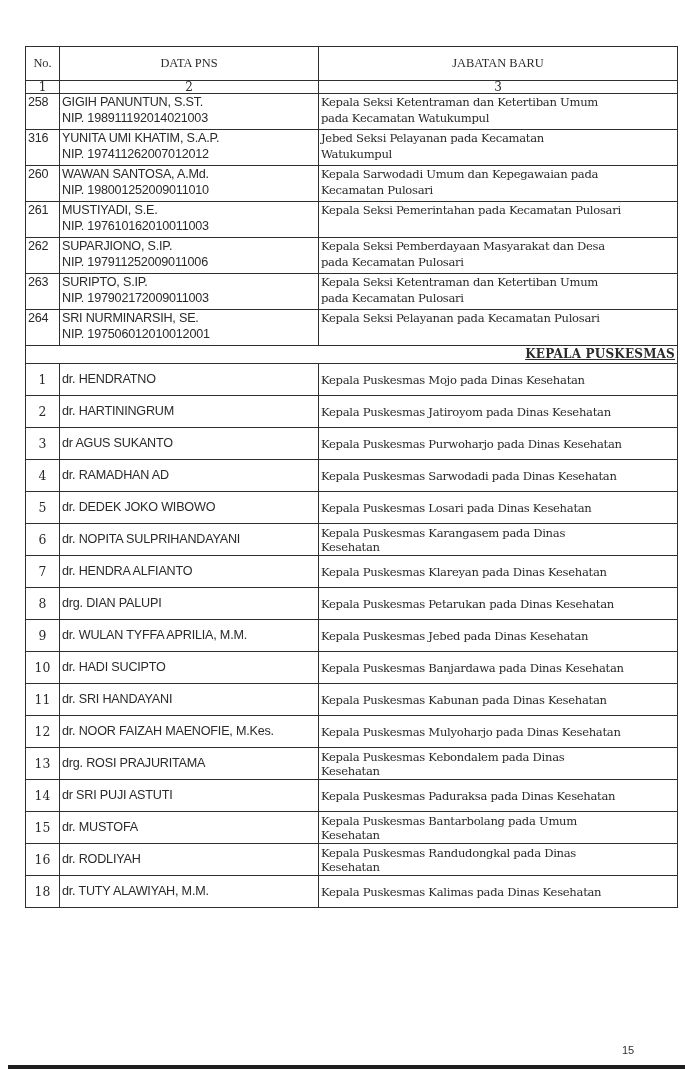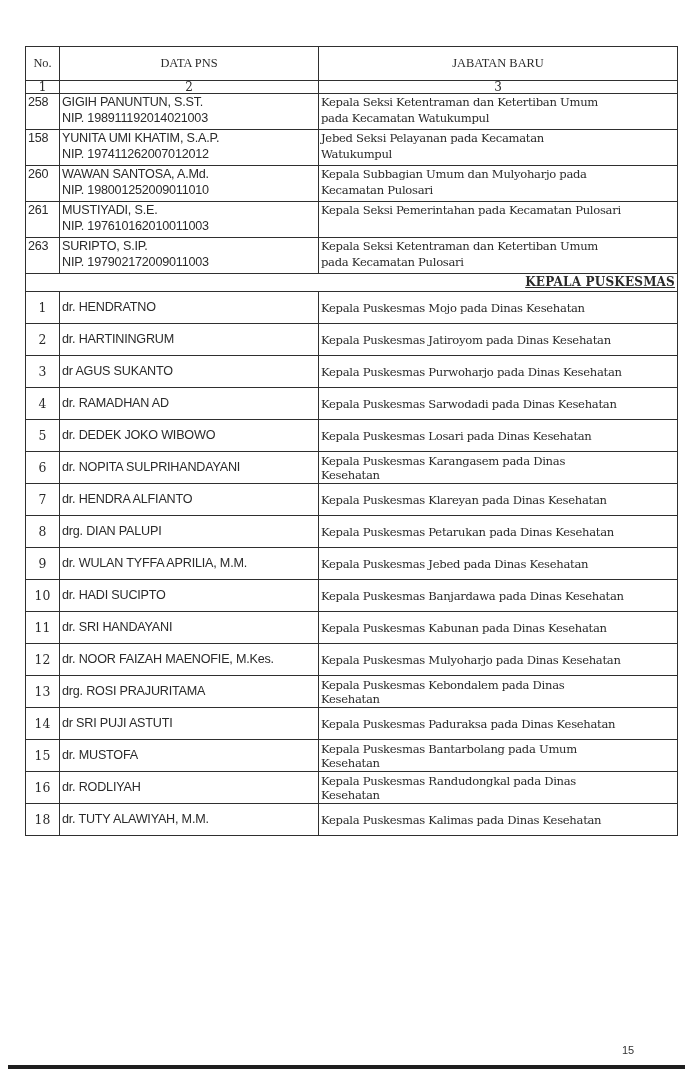--- a/index.html
+++ b/index.html
@@ -57,61 +57,83 @@
           <td class="pns">
             <span class="line">GIGIH PANUNTUN, S.ST.</span>
             <span class="line">NIP. 198911192014021003</span>
           </td>
           <td class="jab">
             <span class="line">Kepala Seksi Ketentraman dan Ketertiban Umum</span>
             <span class="line">pada Kecamatan Watukumpul</span>
           </td>
         </tr>
         <tr class="pns">
-          <td class="no">158</td>
+          <td class="no">316</td>
           <td class="pns">
             <span class="line">YUNITA UMI KHATIM, S.A.P.</span>
             <span class="line">NIP. 197411262007012012</span>
           </td>
           <td class="jab">
             <span class="line">Jebed Seksi Pelayanan pada Kecamatan</span>
             <span class="line">Watukumpul</span>
           </td>
         </tr>
         <tr class="pns">
           <td class="no">260</td>
           <td class="pns">
             <span class="line">WAWAN SANTOSA, A.Md.</span>
             <span class="line">NIP. 198001252009011010</span>
           </td>
           <td class="jab">
-            <span class="line">Kepala Subbagian Umum dan Mulyoharjo pada</span>
+            <span class="line">Kepala Sarwodadi Umum dan Kepegawaian pada</span>
             <span class="line">Kecamatan Pulosari</span>
           </td>
         </tr>
         <tr class="pns">
           <td class="no">261</td>
           <td class="pns">
             <span class="line">MUSTIYADI, S.E.</span>
             <span class="line">NIP. 197610162010011003</span>
           </td>
           <td class="jab">
             <span class="line">Kepala Seksi Pemerintahan pada Kecamatan Pulosari</span>
             <span class="line"></span>
           </td>
         </tr>
         <tr class="pns">
+          <td class="no">262</td>
+          <td class="pns">
+            <span class="line">SUPARJIONO, S.IP.</span>
+            <span class="line">NIP. 197911252009011006</span>
+          </td>
+          <td class="jab">
+            <span class="line">Kepala Seksi Pemberdayaan Masyarakat dan Desa</span>
+            <span class="line">pada Kecamatan Pulosari</span>
+          </td>
+        </tr>
+        <tr class="pns">
           <td class="no">263</td>
           <td class="pns">
             <span class="line">SURIPTO, S.IP.</span>
             <span class="line">NIP. 197902172009011003</span>
           </td>
           <td class="jab">
             <span class="line">Kepala Seksi Ketentraman dan Ketertiban Umum</span>
             <span class="line">pada Kecamatan Pulosari</span>
+          </td>
+        </tr>
+        <tr class="pns">
+          <td class="no">264</td>
+          <td class="pns">
+            <span class="line">SRI NURMINARSIH, SE.</span>
+            <span class="line">NIP. 197506012010012001</span>
+          </td>
+          <td class="jab">
+            <span class="line">Kepala Seksi Pelayanan pada Kecamatan Pulosari</span>
+            <span class="line"></span>
           </td>
         </tr>
       </tbody>
     <tbody>
       <tr class="section">
         <td colspan="3">KEPALA PUSKESMAS</td>
       </tr>
     </tbody>
     <tbody id="pusk-body">
         <tr class="pusk">

